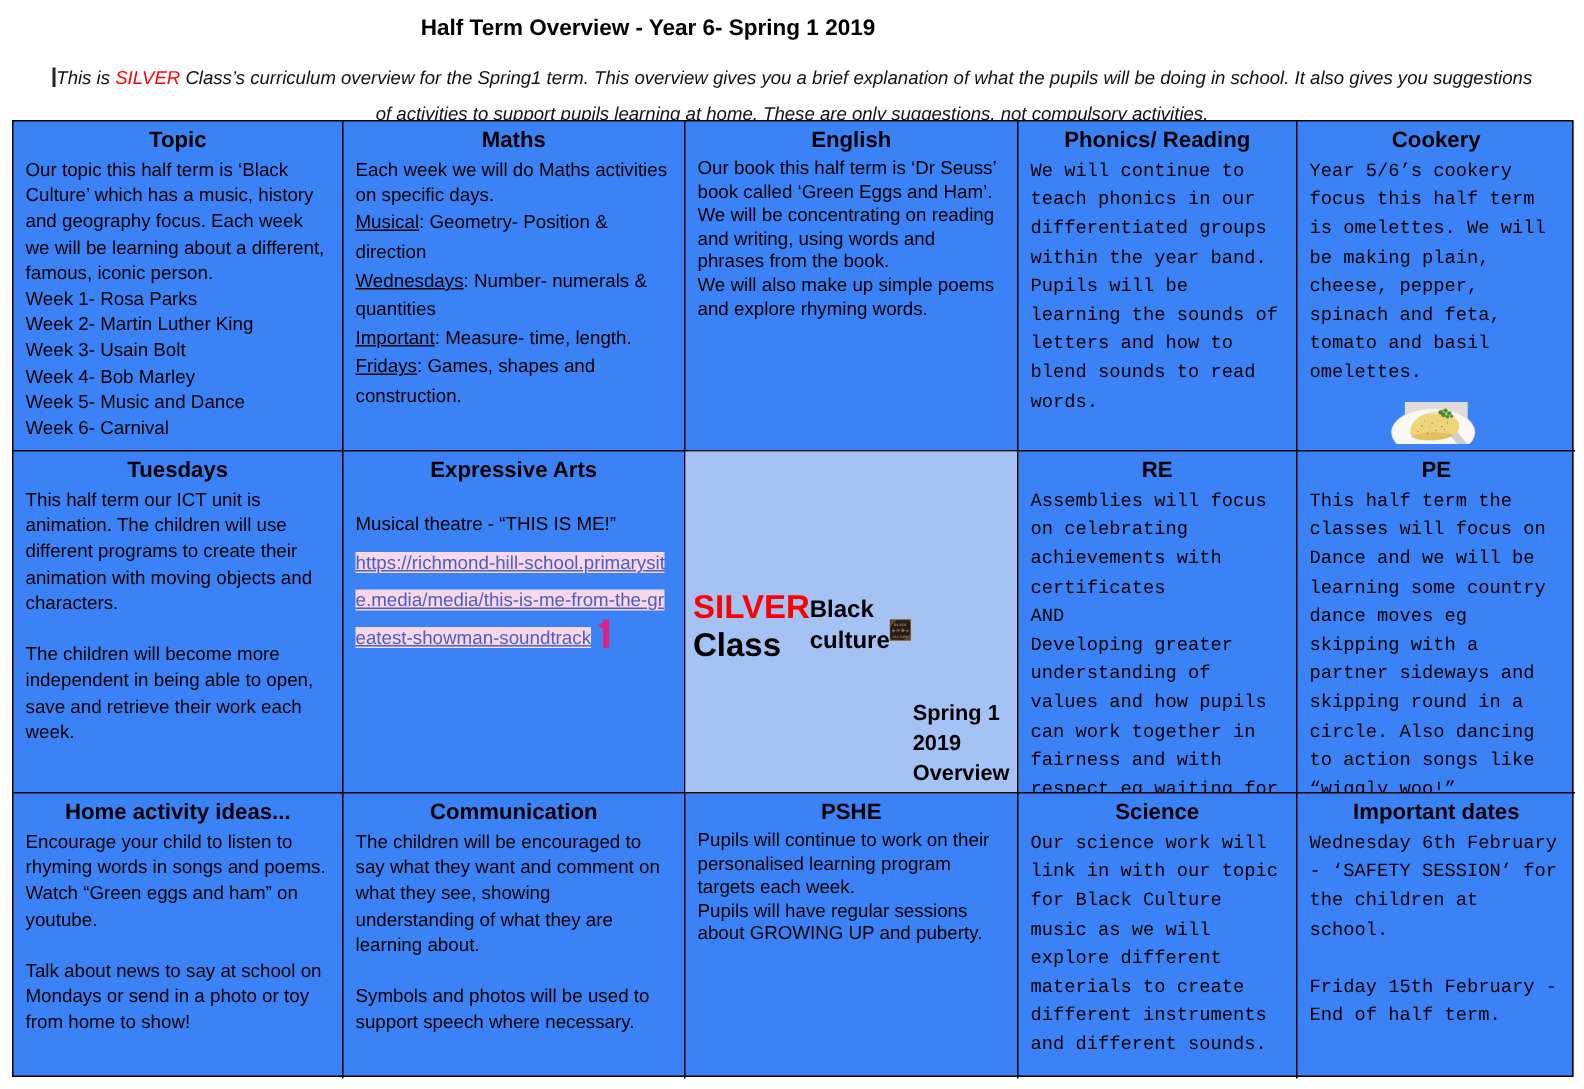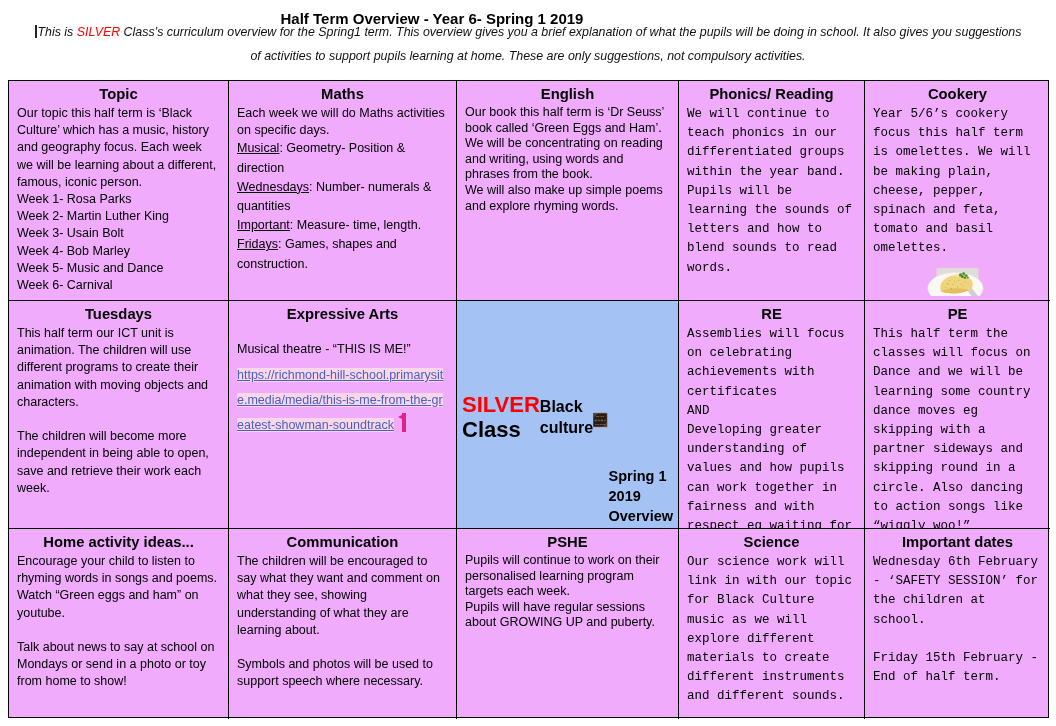--- a/index.html
+++ b/index.html
@@ -1,26 +1,26 @@
 <!DOCTYPE html>
 <html><head>
 <meta charset="utf-8">
 <style>
   * { margin:0; padding:0; box-sizing:border-box; }
   html,body { width:1056px; height:726px; background:#ffffff; font-family:"Liberation Sans", sans-serif; color:#000; overflow:hidden; }
   .page { position:relative; width:864px; height:726px; }
 
   .doc-title { position:absolute; top:10px; left:0; width:100%; text-align:center; font-size:15px; font-weight:bold; }
-  .doc-intro { position:absolute; top:20px; left:28px; width:1000px; text-align:center; font-style:italic; font-size:12.4px; line-height:24px; color:#111; }
+  .doc-intro { position:absolute; top:40px; left:28px; width:1000px; text-align:center; font-style:italic; font-size:12.4px; line-height:24px; color:#111; }
   .red { color:#ff0000; }
   .text-cursor { display:inline-block; width:2px; height:13px; background:#222; margin-right:1px; vertical-align:-2px; }
 
   .grid { position:absolute; left:8px; top:80px; width:1041px; height:638px;
           display:grid; grid-template-columns:220px 228px 222px 186px 185px;
-          grid-template-rows:220px 228px 190px; border:1px solid #000; background:#f0abfc; }
+          grid-template-rows:220px 228px 190px; border:1px solid #000; background:#3b82f6; }
   .cell { border-right:1px solid #000; border-bottom:1px solid #000; padding:4px 8px 4px 8px; font-size:12.5px; overflow:hidden; }
   .cell.last-col { border-right:none; }
   .cell.last-row { border-bottom:none; }
   .cell h3 { font-size:14.8px; font-weight:bold; text-align:center; line-height:19px; margin-bottom:1px; }
   .body-text { white-space:pre-line; }
   .lh-tight { line-height:15.6px; }
   .lh-mid { line-height:17.2px; }
   .lh-wide { line-height:19.2px;font-family:Liberation Mono, monospace; }
 
   

